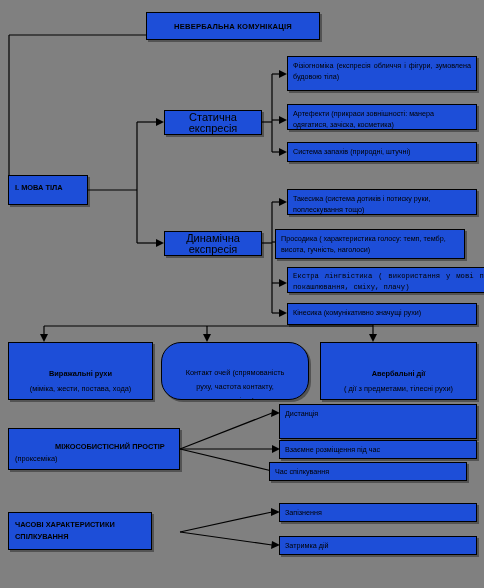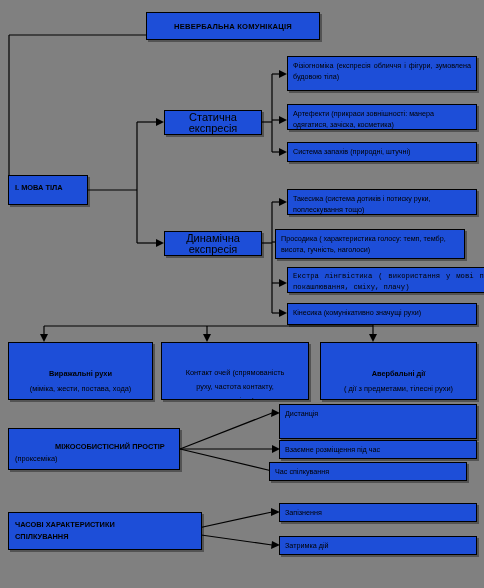--- a/index.html
+++ b/index.html
@@ -151,21 +151,21 @@
 
   <div class="box leaf" style="left:287px;top:303px;width:190px;height:22px;">
     <span class="txt">Кінесика (комунікативно значущі рухи)</span>
   </div>
 
   <div class="box desc" style="left:8px;top:342px;width:145px;height:58px;">
     <span class="txt hd">Виражальні рухи</span>
     <span class="txt">(міміка, жести, постава, хода)</span>
   </div>
 
-  <div class="box desc" style="left:161px;top:342px;width:148px;height:58px;">
+  <div class="box desc" style="left:161px;top:342px;width:148px;height:58px;border-radius:20px;">
     <span class="txt" style="line-height:14px;">Контакт очей (спрямованість</span>
     <span class="txt" style="line-height:14px;">руху, частота контакту,</span>
     <span class="txt" style="line-height:14px;">тривалість)</span>
   </div>
 
   <div class="box desc" style="left:320px;top:342px;width:157px;height:58px;">
     <span class="txt hd">Авербальні дії</span>
     <span class="txt">( дії з предметами, тілесні рухи)</span>
   </div>
 
@@ -179,21 +179,21 @@
   </div>
 
   <div class="box leaf" style="left:279px;top:440px;width:198px;height:19px;">
     <span class="txt">Взаємне розміщення під час</span>
   </div>
 
   <div class="box leaf" style="left:269px;top:462px;width:198px;height:19px;">
     <span class="txt">Час спілкування</span>
   </div>
 
-  <div class="box cat" style="left:8px;top:512px;width:194px;height:38px;">
+  <div class="box cat" style="left:8px;top:512px;width:144px;height:38px;">
     <span class="txt">ЧАСОВІ ХАРАКТЕРИСТИКИ</span>
     <span class="txt">СПІЛКУВАННЯ</span>
   </div>
 
   <div class="box leaf" style="left:279px;top:503px;width:198px;height:19px;">
     <span class="txt">Запізнення</span>
   </div>
 
   <div class="box leaf" style="left:279px;top:536px;width:198px;height:19px;">
     <span class="txt">Затримка дій</span>

